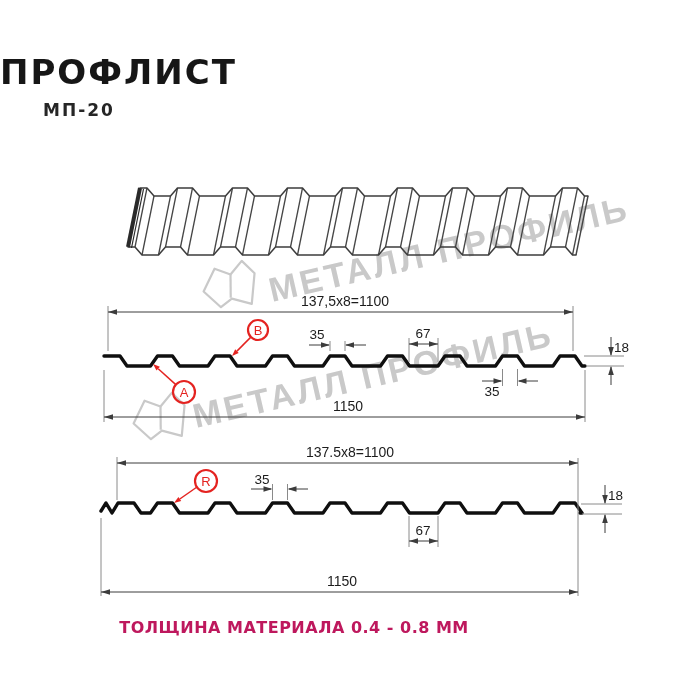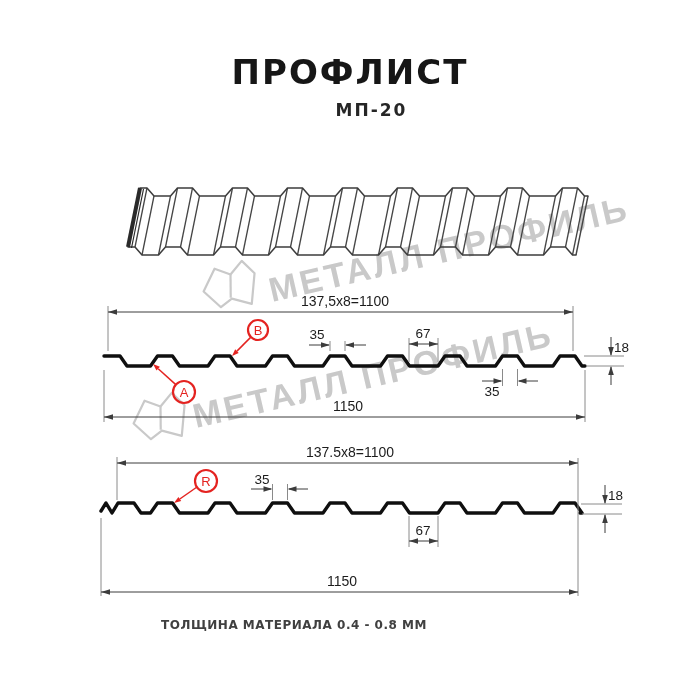--- a/index.html
+++ b/index.html
@@ -1,25 +1,25 @@
 <!DOCTYPE html>
 <html><head>
 <meta charset="utf-8">
 <style>
   html,body{margin:0;padding:0;background:#fff;}
   .page{position:relative;width:700px;height:700px;background:#fff;overflow:hidden;
         font-family:"Liberation Sans",sans-serif;}
-  .hdr{position:absolute;left:0;top:52px;width:700px;text-align:center;}
+  .hdr{position:absolute;left:0;top:52px;width:700px;text-align:left;}
   .title{font-family:"DejaVu Sans","Liberation Sans",sans-serif;font-weight:800;
          font-size:34px;letter-spacing:2px;color:#161616;}
   .subtitle{margin-top:8px;font-family:"DejaVu Sans","Liberation Sans",sans-serif;
             font-weight:700;font-size:17px;letter-spacing:2px;color:#262626;padding-left:43px;}
   .ftr{position:absolute;left:0;top:618px;width:588px;text-align:center;
        font-family:"DejaVu Sans","Liberation Sans",sans-serif;font-weight:700;
-       font-size:12px;letter-spacing:0.5px;color:#404040;}
+       font-size:16px;letter-spacing:0.5px;color:#be185d;}
   svg{position:absolute;left:0;top:0;}
   text{font-family:"Liberation Sans",sans-serif;}
 </style>
 </head>
 <body>
 
 <div class="page">
   <div class="hdr">
     <div class="title">ПРОФЛИСТ</div>
     <div class="subtitle">МП-20</div>

